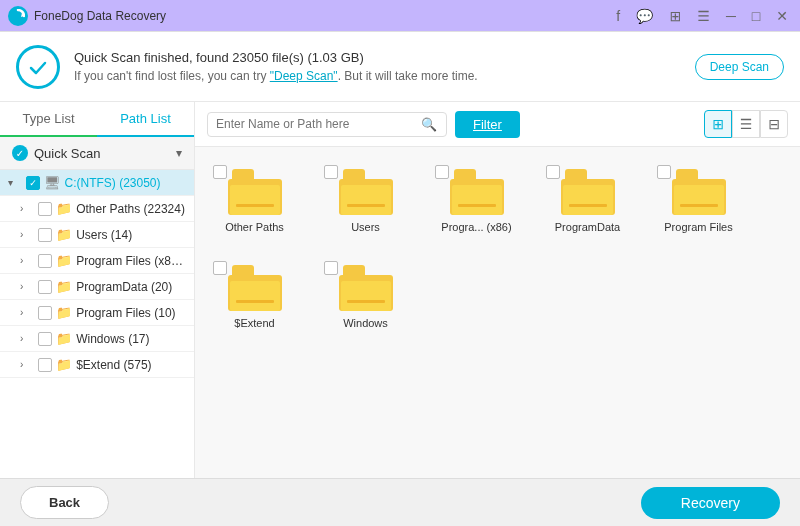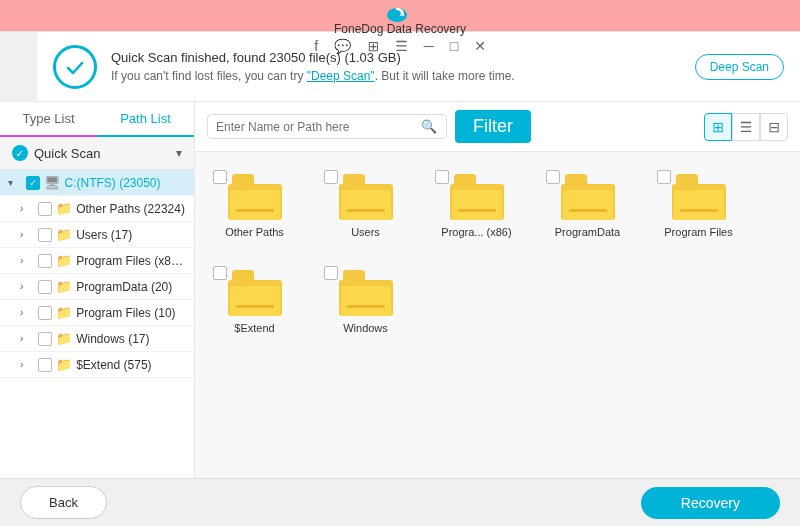--- a/index.html
+++ b/index.html
@@ -1,27 +1,26 @@
 <!DOCTYPE html>
 <html><head>
   <meta charset="utf-8">
   <style>
     * { box-sizing: border-box; margin: 0; padding: 0; font-family: 'Segoe UI', Arial, sans-serif; }
     body { width: 800px; height: 526px; background: #f0f0f0; overflow: hidden; }
 
     
     .title-bar {
-      background: #fca5a5;
+      background: #c4b5fd;
       height: 32px;
       display: flex;
       align-items: center;
-      padding: 8px 8px;
+      padding: 0 8px;
       border-bottom: 1px solid #e0e0e0;
       user-select: none;
-      flex-direction: column;
     }
     .title-bar-logo {
       width: 20px; height: 20px; margin-right: 6px;
       background: #00b4d8; border-radius: 50%;
       display: flex; align-items: center; justify-content: center;
       color: white; font-size: 12px; font-weight: bold;
     }
     .title-bar-text {
       font-size: 12px; color: #333; flex: 1;
     }
@@ -33,21 +32,20 @@
     }
 
     
     .notification-bar {
       background: #ffffff;
       padding: 10px 16px;
       display: flex;
       align-items: center;
       border-bottom: 1px solid #e8e8e8;
       height: 70px;
-      margin-left: 37px;
     }
     .notif-icon {
       width: 44px; height: 44px; border-radius: 50%;
       border: 3px solid #00b4d8;
       display: flex; align-items: center; justify-content: center;
       margin-right: 14px; flex-shrink: 0;
       color: #00b4d8; font-size: 20px;
     }
     .notif-text { flex: 1; }
     .notif-text .line1 { font-size: 13px; color: #333; margin-bottom: 4px; }
@@ -69,21 +67,21 @@
     .sidebar {
       width: 195px;
       background: #ffffff;
       border-right: 1px solid #e8e8e8;
       display: flex;
       flex-direction: column;
       overflow: hidden;
     }
     .tab-bar {
       display: flex;
-      border-bottom: 2px solid #d946ef;
+      border-bottom: 2px solid #22c55e;
     }
     .tab {
       flex: 1; text-align: center; padding: 9px 4px;
       font-size: 13px; color: #666; cursor: pointer;
       border-bottom: 2px solid transparent; margin-bottom: -2px;
     }
     .tab.active { color: #00b4d8; border-bottom: 2px solid #00b4d8; font-weight: 500; }
 
     .scan-header {
       display: flex; align-items: center; justify-content: space-between;
@@ -128,21 +126,21 @@
     .search-box {
       display: flex; align-items: center; border: 1px solid #ddd; border-radius: 4px;
       padding: 4px 8px; background: white; flex: 1; max-width: 240px;
     }
     .search-box input {
       border: none; outline: none; font-size: 12px; color: #999; width: 100%;
     }
     .search-icon { color: #aaa; font-size: 13px; }
     .filter-btn {
       background: #00b4d8; color: white; border: none; border-radius: 4px;
-      padding: 6px 18px; font-size: 18px; cursor: pointer;
+      padding: 6px 18px; font-size: 13px; cursor: pointer; text-decoration: underline;
     }
     .view-controls { display: flex; margin-left: auto; }
     .view-btn {
       width: 28px; height: 28px; border: 1px solid #ddd; background: white;
       display: flex; align-items: center; justify-content: center;
       cursor: pointer; font-size: 14px; color: #666;
     }
     .view-btn:first-child { border-radius: 4px 0 0 4px; }
     .view-btn:last-child { border-radius: 0 4px 4px 0; }
     .view-btn.active { background: #e8f7fb; color: #00b4d8; border-color: #00b4d8; }
@@ -187,21 +185,21 @@
     }
 
     
     .bottom-bar {
       height: 48px; background: #f0f0f0; border-top: 1px solid #ddd;
       display: flex; align-items: center; justify-content: space-between;
       padding: 0 20px;
     }
     .back-btn {
       border: 1px solid #ccc; background: white; color: #333;
-      padding: 8px 28px; border-radius: 20px; cursor: pointer; font-size: 13px;
+      padding: 8px 28px; border-radius: 20px; cursor: pointer; font-size: 13px; font-weight: bold;
     }
     .recover-btn {
       background: #00b4d8; color: white; border: none;
       padding: 8px 40px; border-radius: 20px; cursor: pointer; font-size: 14px; font-weight: 500;
     }
   </style>
 </head>
 <body>
 
 <div class="title-bar">
@@ -266,21 +264,21 @@
       <div class="tree-item level1">
         <span class="expand-arrow">›</span>
         <div class="checkbox"></div>
         <span class="folder-icon">📁</span>
         <span class="item-label">Other Paths (22324)</span>
       </div>
       <div class="tree-item level1">
         <span class="expand-arrow">›</span>
         <div class="checkbox"></div>
         <span class="folder-icon">📁</span>
-        <span class="item-label">Users (17)</span>
+        <span class="item-label">Users (14)</span>
       </div>
       <div class="tree-item level1">
         <span class="expand-arrow">›</span>
         <div class="checkbox"></div>
         <span class="folder-icon">📁</span>
         <span class="item-label">Program Files (x86) (9</span>
       </div>
       <div class="tree-item level1">
         <span class="expand-arrow">›</span>
         <div class="checkbox"></div>

